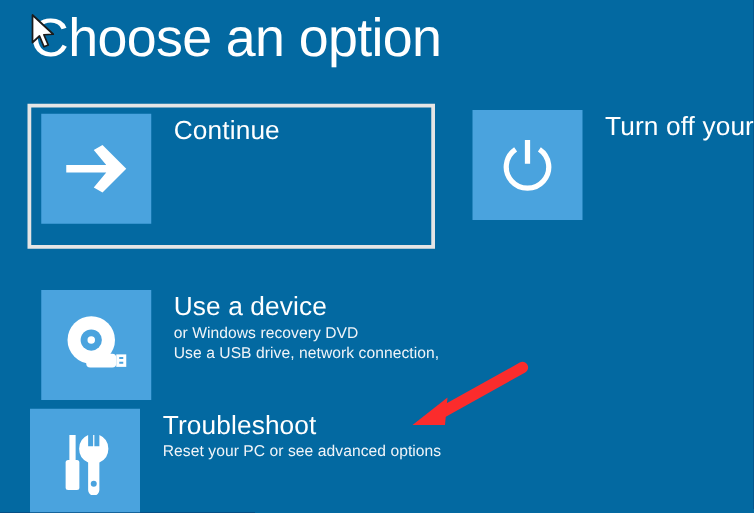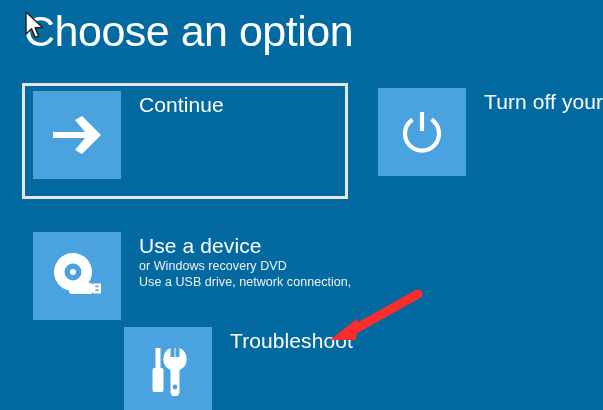--- a/index.html
+++ b/index.html
@@ -196,20 +196,21 @@
         <rect x="8.5" y="22" width="11" height="24" rx="2" fill="#ffffff"></rect>
 
         <path d="M31.5 2 L31.5 11 L35.5 11 L35.5 2 A12 12 0 0 1 35.5 24 L35.5 46
                  A4.5 4.5 0 0 1 26.5 46 L26.5 24 A12 12 0 0 1 26.5 2
                  L26.5 11 L30.5 11 L30.5 2 Z" fill="#ffffff"></path>
         <circle cx="31" cy="41" r="2.4" fill="#4aa3de"></circle>
       </svg>
     </div>
     <div class="labels">
       <div class="opt-title">Troubleshoot</div>
+      <div class="opt-sub">Reset your PC or see advanced options</div>
     </div>
   </div>
 
   <svg id="red-arrow" viewBox="0 0 110 62">
     <g>
       <path d="M96 6 L26 45" stroke="#fb2c2c" stroke-width="9" stroke-linecap="round"></path>
       <path d="M8 52 L36 30 L34 52 Z" fill="#fb2c2c"></path>
     </g>
   </svg>
 

